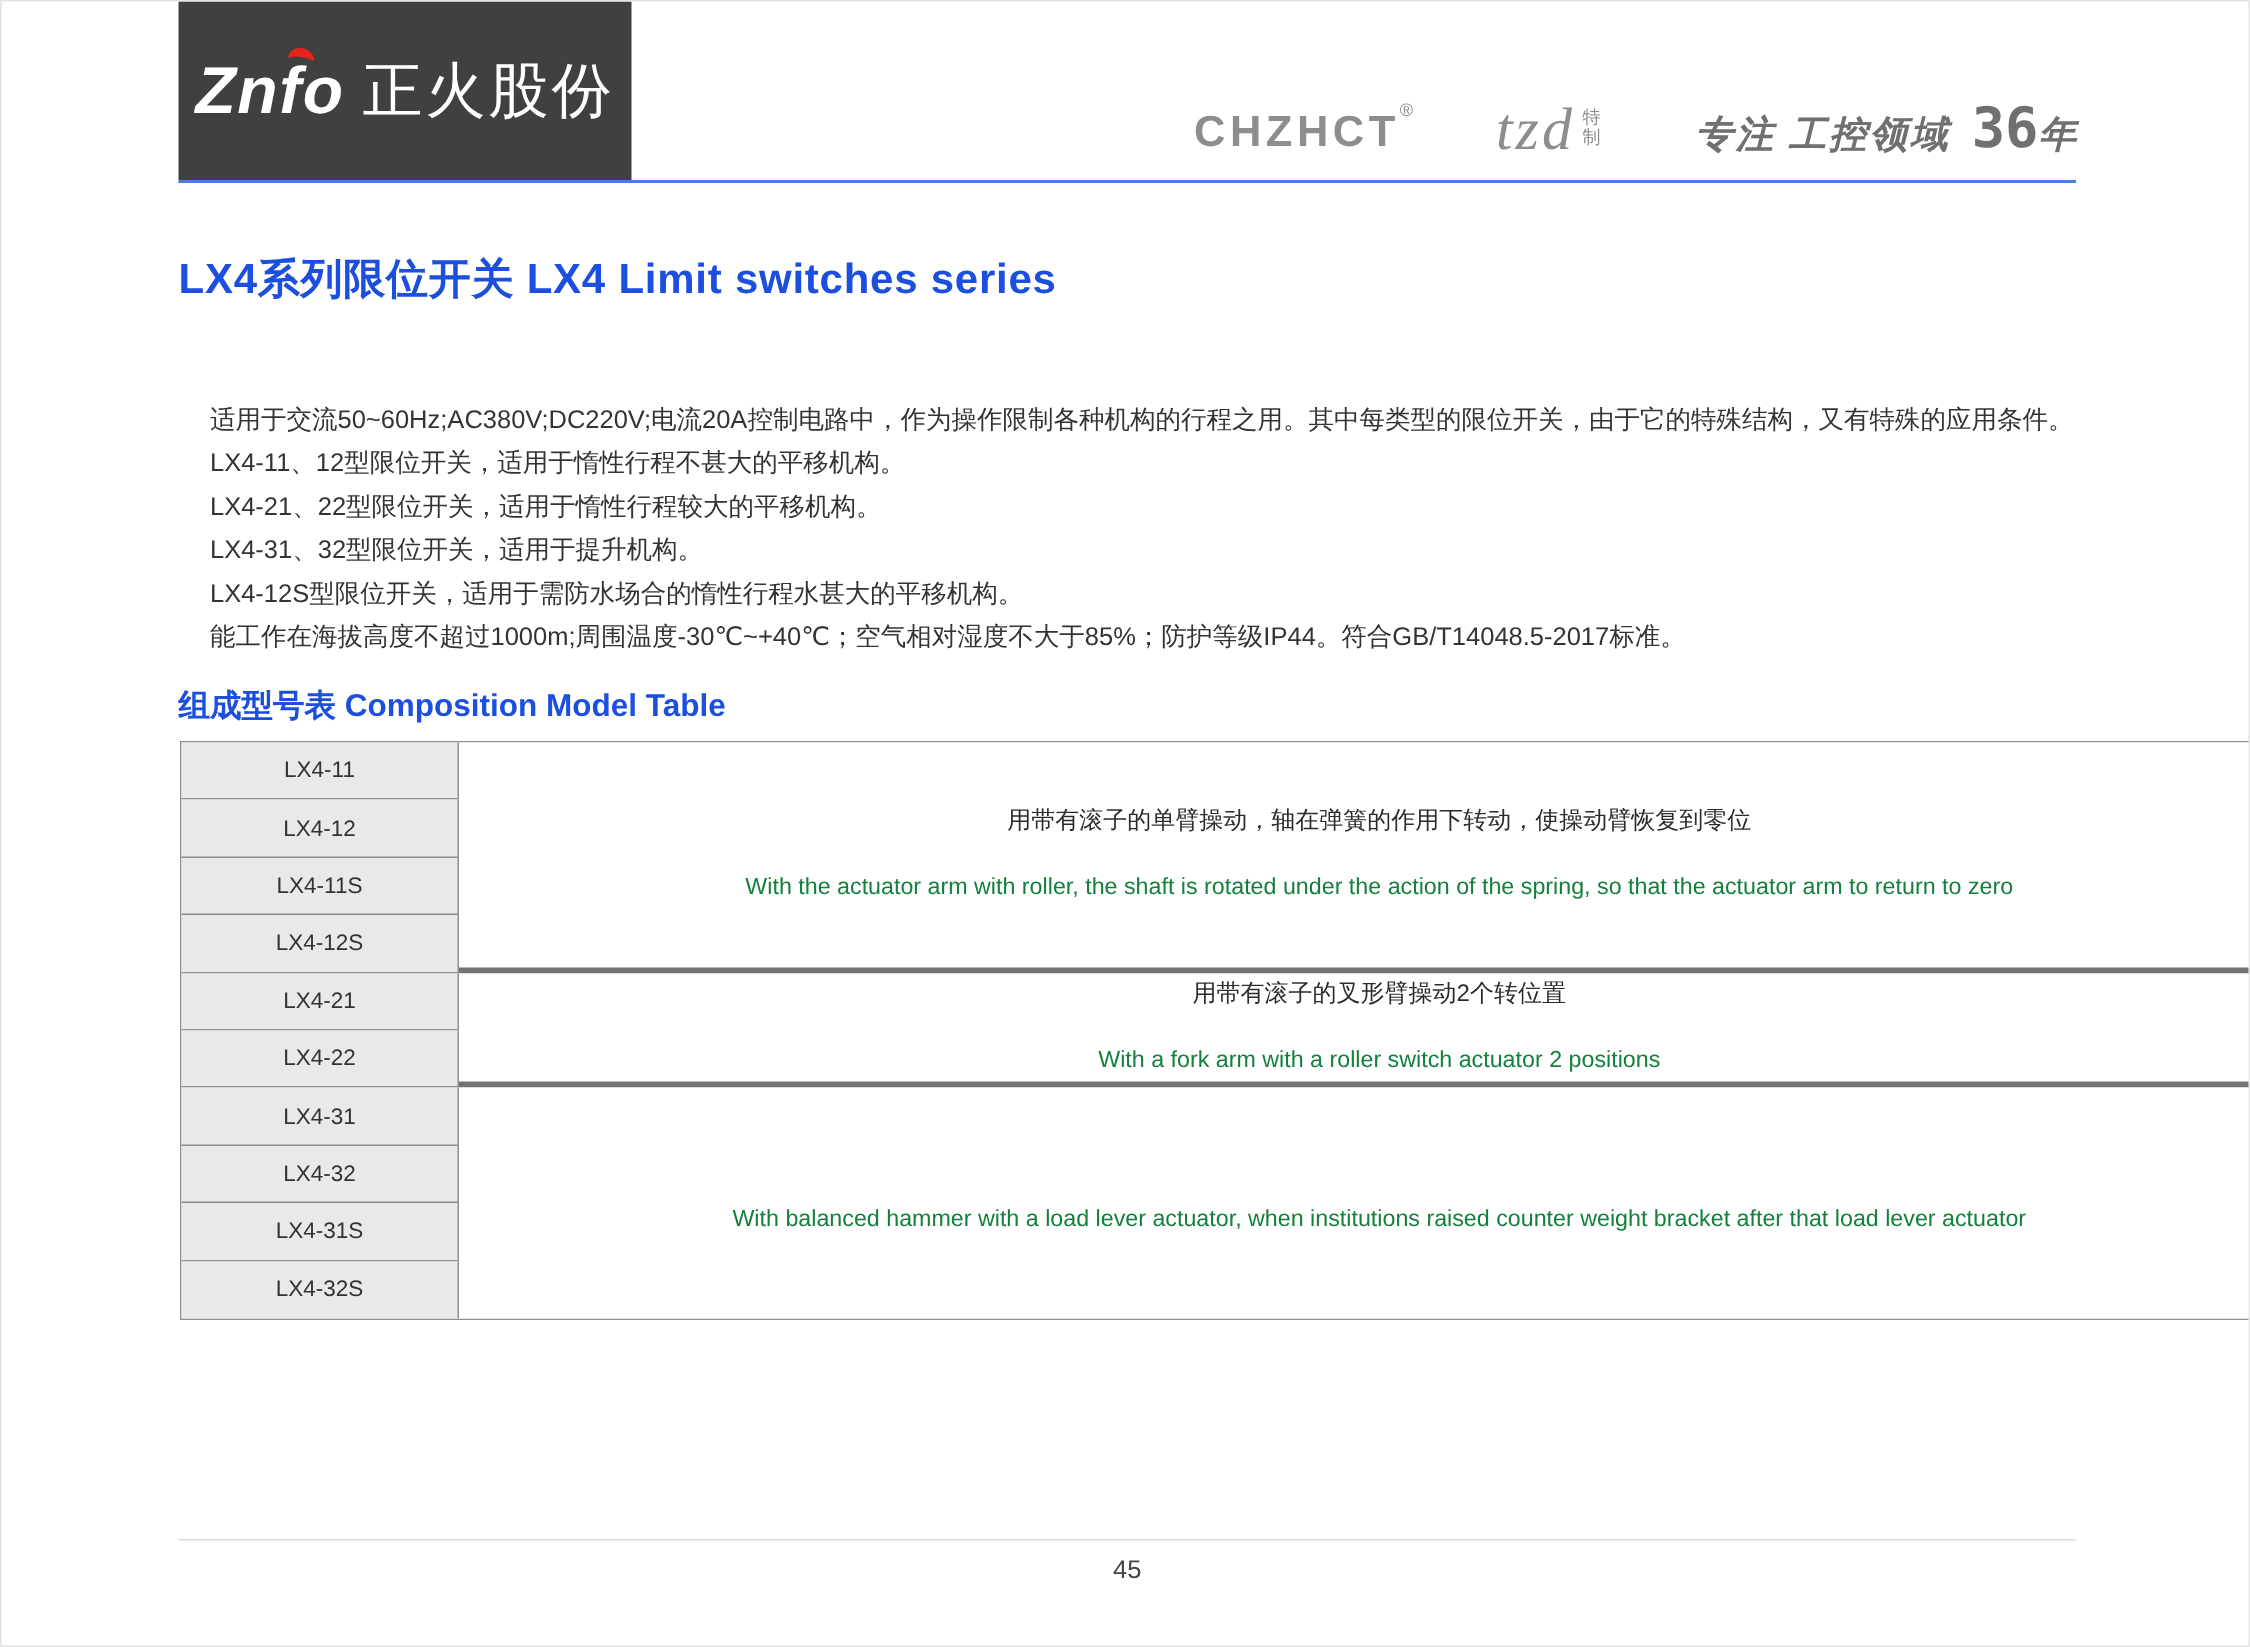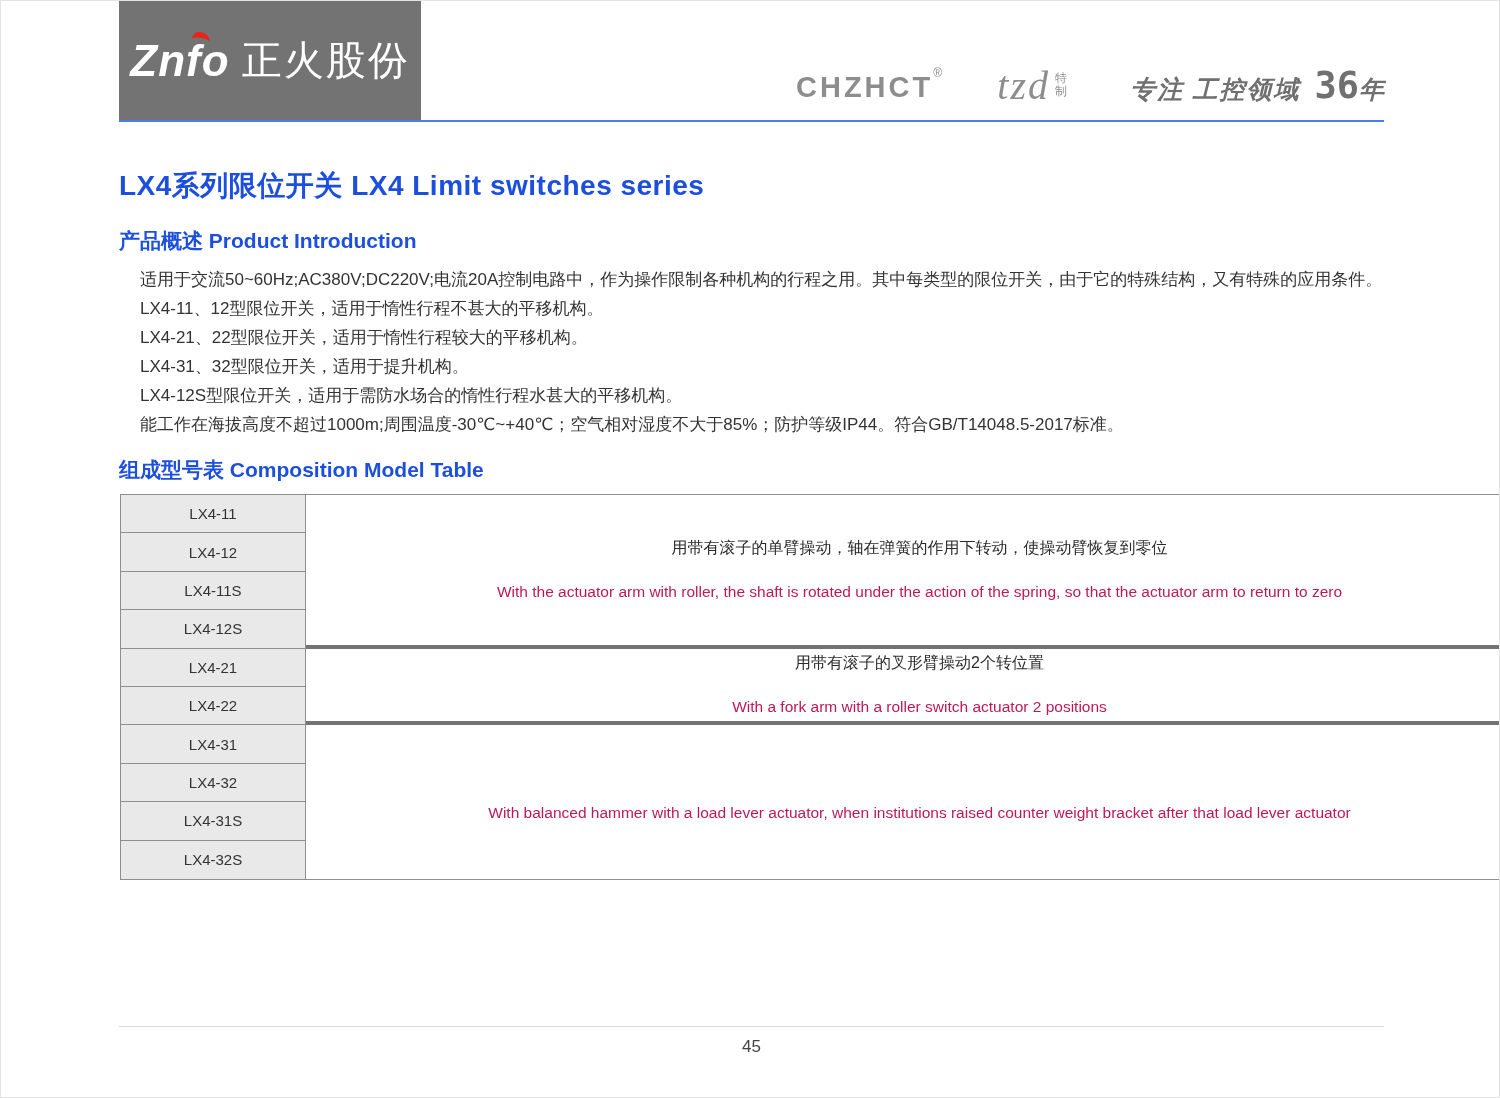--- a/index.html
+++ b/index.html
@@ -6,21 +6,21 @@
   html,body { background:#f2f2f2; }
   .page {
     position:relative; width:1500px; height:1098px; margin:0 auto;
     background:#ffffff; border:1px solid #e3e3e3; overflow:hidden;
     font-family:"Liberation Sans","DejaVu Sans",sans-serif; color:#333;
   }
 
   
   .logo-block {
     position:absolute; left:118px; top:0; width:302px; height:119px;
-    background:#737373; display:flex; align-items:center; justify-content:center;
+    background:#404040; display:flex; align-items:center; justify-content:center;
     gap:12px;
   }
   .logo-latin {
     position:relative; color:#fff; font-size:44px; font-weight:bold;
     font-style:italic; letter-spacing:1px;
   }
   .logo-flame {
     position:absolute; top:-4px; left:62px; width:18px; height:12px;
     border-top:6px solid #e8231a; border-radius:60% 80% 0 0 / 100% 100% 0 0;
     transform:rotate(8deg);
@@ -96,21 +96,21 @@
   .mcell:nth-child(10) { border-bottom:none;text-align:right; }
   .gcell {
     grid-column:2; border-bottom:4px solid #737373;
     display:flex; flex-direction:column; align-items:center; justify-content:center;
     text-align:center; padding:4px 20px; background:#fff;
   }
   .gcell-1 { grid-row:1 / span 4; }
   .gcell-2 { grid-row:5 / span 2; }
   .gcell-3 { grid-row:7 / span 4; border-bottom:none; }
   .gcell .zh { font-size:16px; color:#2b2b2b; line-height:24px; }
-  .gcell .en { font-size:15.5px; color:#be185d; line-height:23px;margin-top:20px; }
+  .gcell .en { font-size:15.5px; color:#15803d; line-height:23px;margin-top:20px; }
 
   
   .footer-line {
     position:absolute; left:118px; top:1025px; width:1265px; height:1px;
     background:#dcdcdc;
   }
   .page-number {
     position:absolute; left:118px; top:1036px; width:1265px; text-align:center;
     font-size:17px; color:#444;
   }
@@ -134,21 +134,20 @@
       <span class="tzd-main">tzd</span>
       <span class="tzd-side">特制</span>
     </span>
     <span class="slogan"><span>专注 工控领域</span><span class="years">36</span><span>年</span></span>
   </div>
 
   <div class="header-line"></div>
 
   <div class="page-title">LX4系列限位开关 LX4  Limit switches series</div>
 
-  <div class="section-heading heading-intro">产品概述  Product Introduction</div>
 
   <div class="intro-body">
     <p>适用于交流50~60Hz;AC380V;DC220V;电流20A控制电路中，作为操作限制各种机构的行程之用。其中每类型的限位开关，由于它的特殊结构，又有特殊的应用条件。</p>
     <p>LX4-11、12型限位开关，适用于惰性行程不甚大的平移机构。</p>
     <p>LX4-21、22型限位开关，适用于惰性行程较大的平移机构。</p>
     <p>LX4-31、32型限位开关，适用于提升机构。</p>
     <p>LX4-12S型限位开关，适用于需防水场合的惰性行程水甚大的平移机构。</p>
     <p>能工作在海拔高度不超过1000m;周围温度-30℃~+40℃；空气相对湿度不大于85%；防护等级IP44。符合GB/T14048.5-2017标准。</p>
   </div>
 

